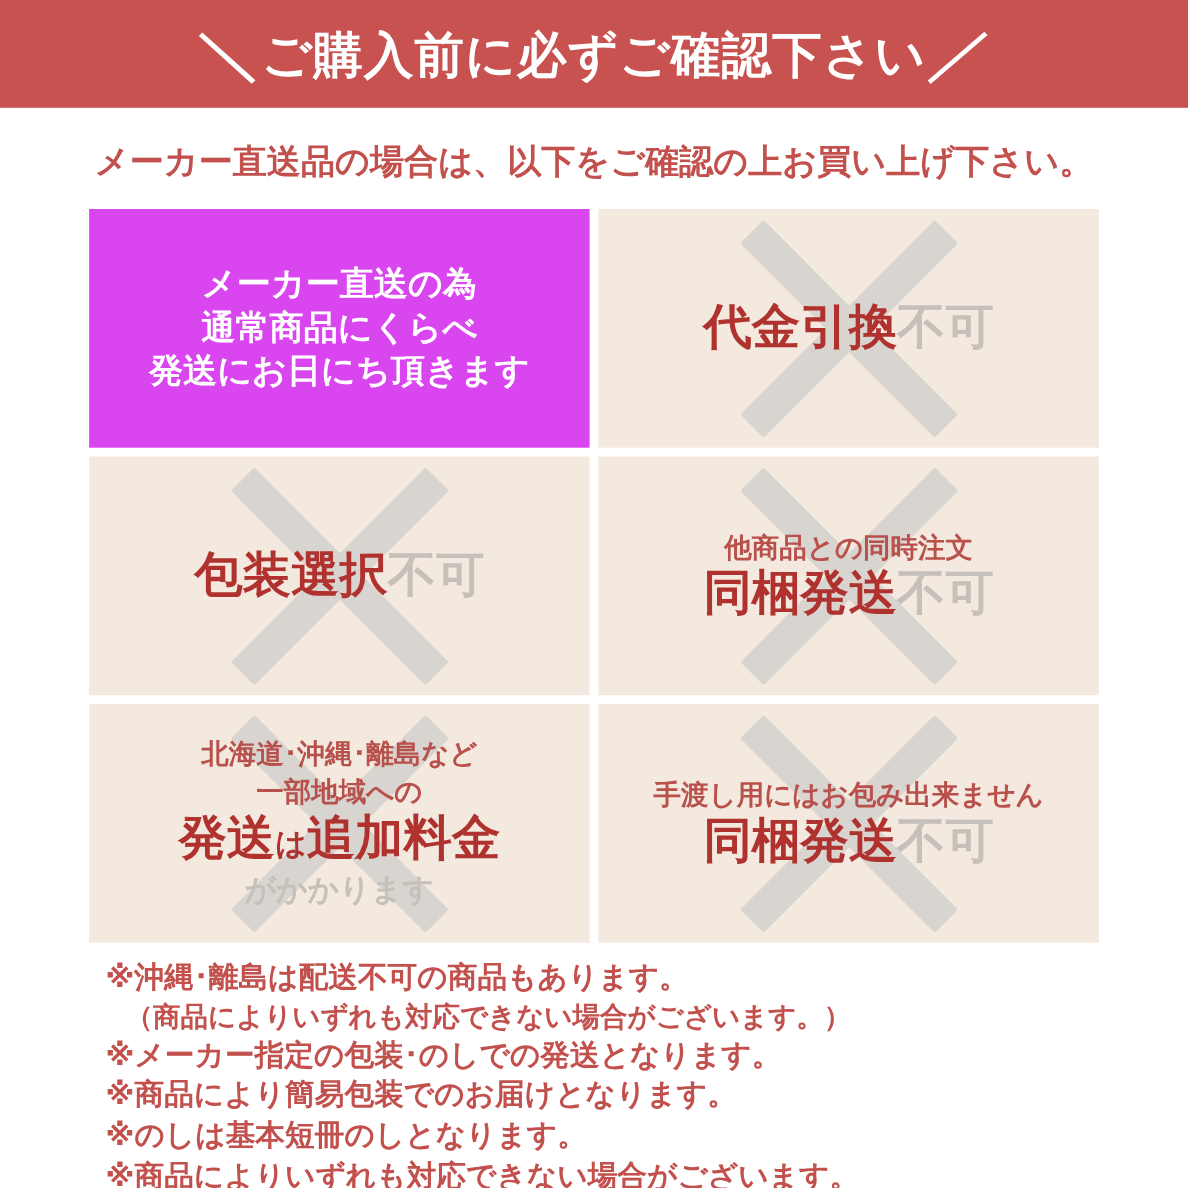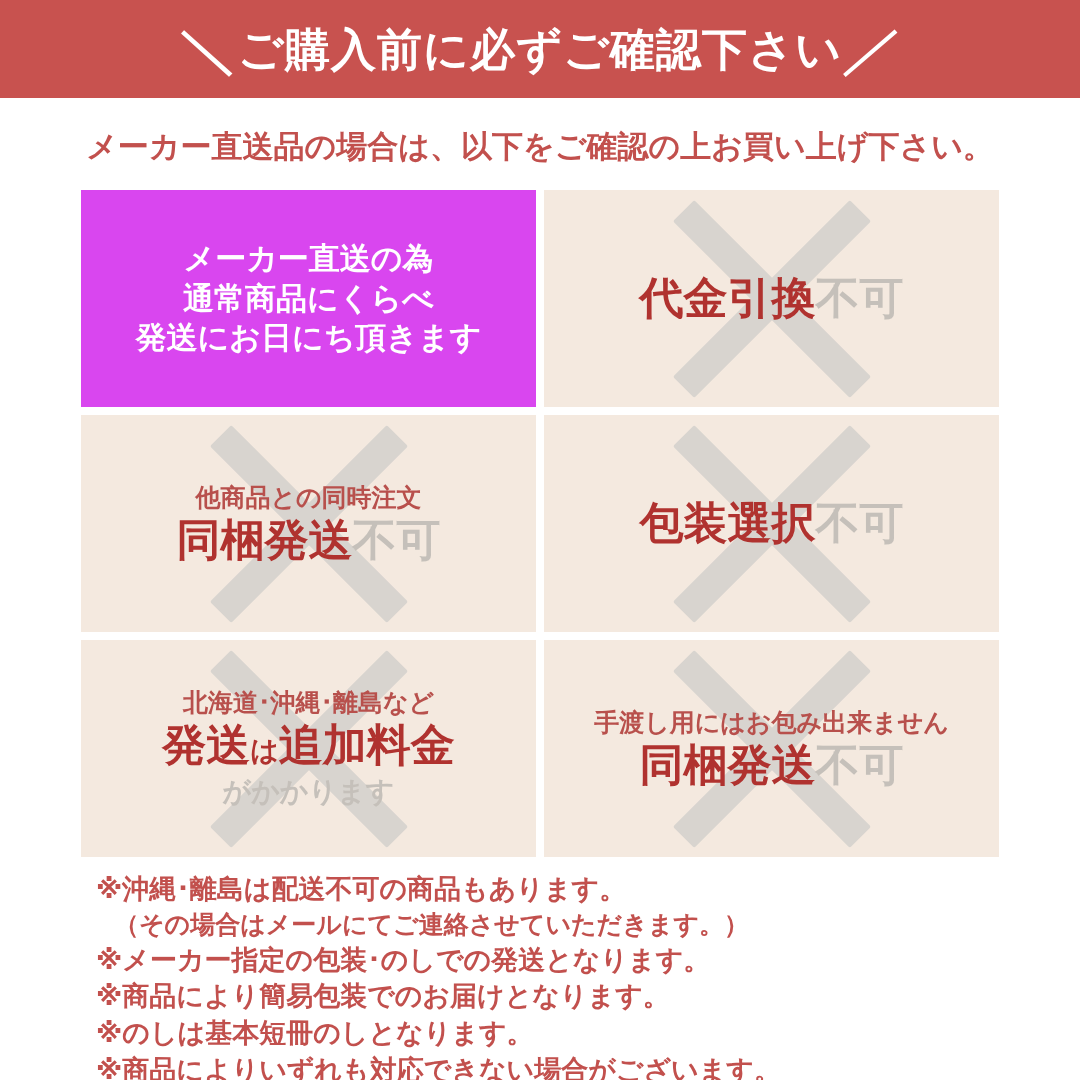--- a/index.html
+++ b/index.html
@@ -197,46 +197,47 @@
         </div>
       </div>
     </div>
 
     <div class="cell">
       <div class="xmark">
           <span class="a"></span>
           <span class="b"></span>
         </div>
       <div class="content">
+        <div class="line-main">
+          <span class="strong">包装選択</span><span class="muted">不可</span>
+        </div>
+      </div>
+    </div>
+
+    <div class="cell">
+      <div class="xmark">
+          <span class="a"></span>
+          <span class="b"></span>
+        </div>
+      <div class="content">
         <div class="line-small">他商品との同時注文</div>
         <div class="line-main">
           <span class="strong">同梱発送</span><span class="muted">不可</span>
         </div>
       </div>
     </div>
 
     <div class="cell">
       <div class="xmark">
           <span class="a"></span>
           <span class="b"></span>
         </div>
       <div class="content">
-        <div class="line-main">
-          <span class="strong">包装選択</span><span class="muted">不可</span>
-        </div>
-      </div>
-    </div>
-
-    <div class="cell">
-      <div class="xmark">
-          <span class="a"></span>
-          <span class="b"></span>
-        </div>
-      <div class="content">
         <div class="line-small">北海道･沖縄･離島など</div>
+        <div class="line-small">一部地域への</div>
         <div class="line-main">
           <span class="strong">発送</span><span class="mid">は</span><span class="strong">追加料金</span>
         </div>
         <div class="line-tail">がかかります</div>
       </div>
     </div>
 
     <div class="cell">
       <div class="xmark">
           <span class="a"></span>
@@ -247,20 +248,20 @@
         <div class="line-main">
           <span class="strong">同梱発送</span><span class="muted">不可</span>
         </div>
       </div>
     </div>
 
   </div>
 
   <div class="notes">
     <div class="note">※沖縄･離島は配送不可の商品もあります。</div>
-    <div class="note indent">（その場合はメールにてご連絡させていただきます。）</div>
+    <div class="note indent">（商品によりいずれも対応できない場合がございます。）</div>
     <div class="note">※メーカー指定の包装･のしでの発送となります。</div>
     <div class="note">※商品により簡易包装でのお届けとなります。</div>
     <div class="note">※のしは基本短冊のしとなります。</div>
     <div class="note">※商品によりいずれも対応できない場合がございます。</div>
   </div>
 
 </div>
 
 </body></html>

